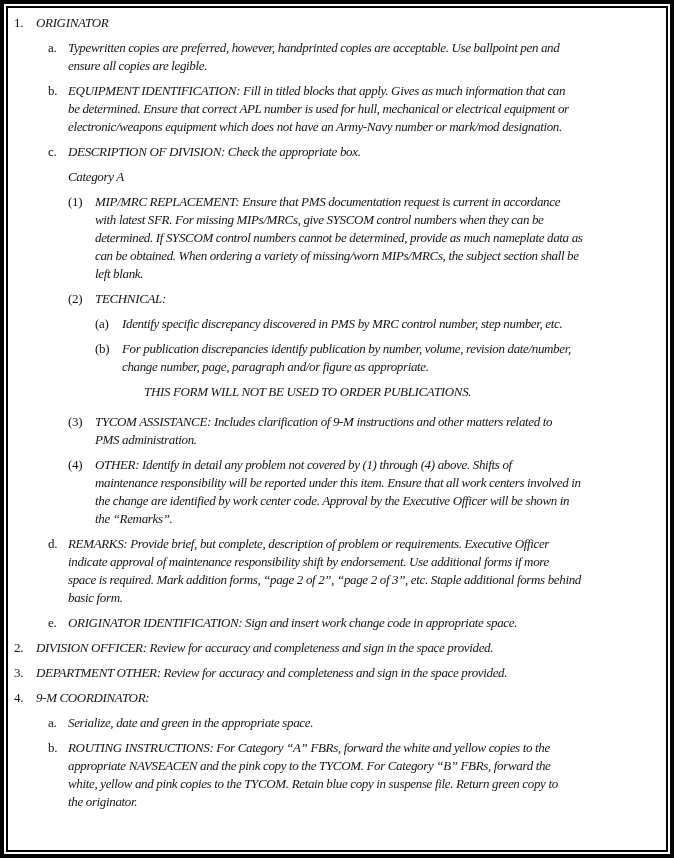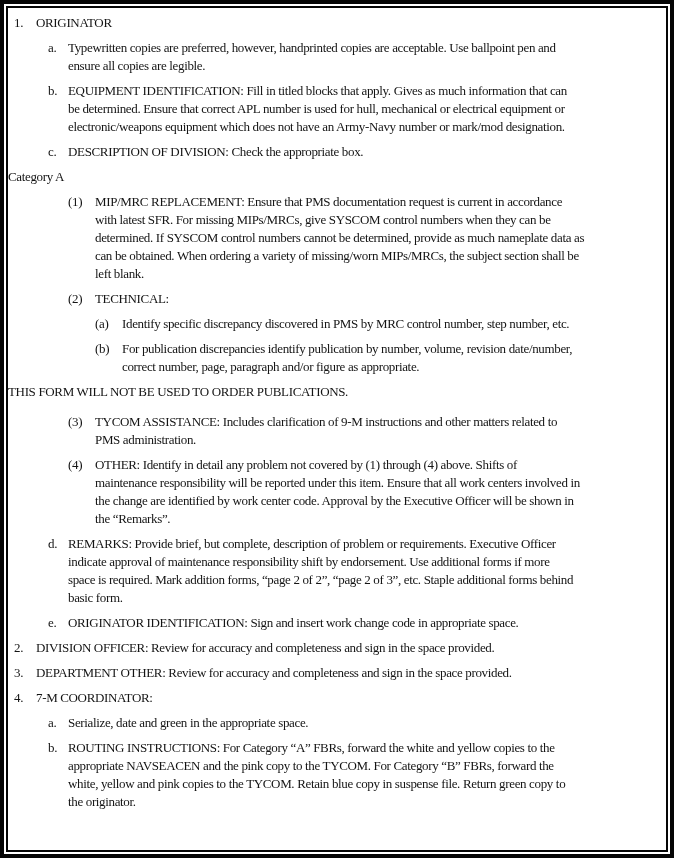--- a/index.html
+++ b/index.html
@@ -34,31 +34,32 @@
     align-items: flex-start;
     margin: 0 0 7px 0;
   }
   .para .marker {
     flex: 0 0 auto;
     white-space: nowrap;
   }
   .para .text {
     flex: 1 1 auto;
     white-space: pre-line;
+    font-style: italic;
   }
   .para-lv1 { margin-left: 6px; }
   .para-lv1 .marker { width: 22px; }
   .para-lv2 { margin-left: 40px; }
   .para-lv2 .marker { width: 20px; }
-  .para-cat { }
+  .para-cat { margin-left: 60px; }
   .para-lv3 { margin-left: 60px; }
   .para-lv3 .marker { width: 27px; }
   .para-lv4 { margin-left: 87px; }
   .para-lv4 .marker { width: 27px; }
-  .para-note { margin-bottom: 12px; }
+  .para-note { margin-left: 136px; margin-bottom: 12px; }
 </style>
 </head>
 <body>
 
 <div class="page">
   <div class="inner">
 
     <div class="para para-lv1">
       <span class="marker">1.</span>
       <span class="text">ORIGINATOR</span>
@@ -102,21 +103,21 @@
     </div>
 
     <div class="para para-lv4">
       <span class="marker">(a)</span>
       <span class="text">Identify specific discrepancy discovered in PMS by MRC control number, step number, etc.</span>
     </div>
 
     <div class="para para-lv4">
       <span class="marker">(b)</span>
       <span class="text">For publication discrepancies identify publication by number, volume, revision date/number,
-correct number, page, paragraph and/or figure as appropriate.</span>
+change number, page, paragraph and/or figure as appropriate.</span>
     </div>
 
     <div class="para para-note">
       <span class="text">THIS FORM WILL NOT BE USED TO ORDER PUBLICATIONS.</span>
     </div>
 
     <div class="para para-lv3">
       <span class="marker">(3)</span>
       <span class="text">TYCOM ASSISTANCE:  Includes clarification of 9-M instructions and other matters related to
 PMS administration.</span>
@@ -148,21 +149,21 @@
       <span class="text">DIVISION OFFICER:  Review for accuracy and completeness and sign in the space provided.</span>
     </div>
 
     <div class="para para-lv1">
       <span class="marker">3.</span>
       <span class="text">DEPARTMENT OTHER:  Review for accuracy and completeness and sign in the space provided.</span>
     </div>
 
     <div class="para para-lv1">
       <span class="marker">4.</span>
-      <span class="text">7-M COORDINATOR:</span>
+      <span class="text">9-M COORDINATOR:</span>
     </div>
 
     <div class="para para-lv2">
       <span class="marker">a.</span>
       <span class="text">Serialize, date and green in the appropriate space.</span>
     </div>
 
     <div class="para para-lv2">
       <span class="marker">b.</span>
       <span class="text">ROUTING INSTRUCTIONS:  For Category “A” FBRs, forward the white and yellow copies to the

